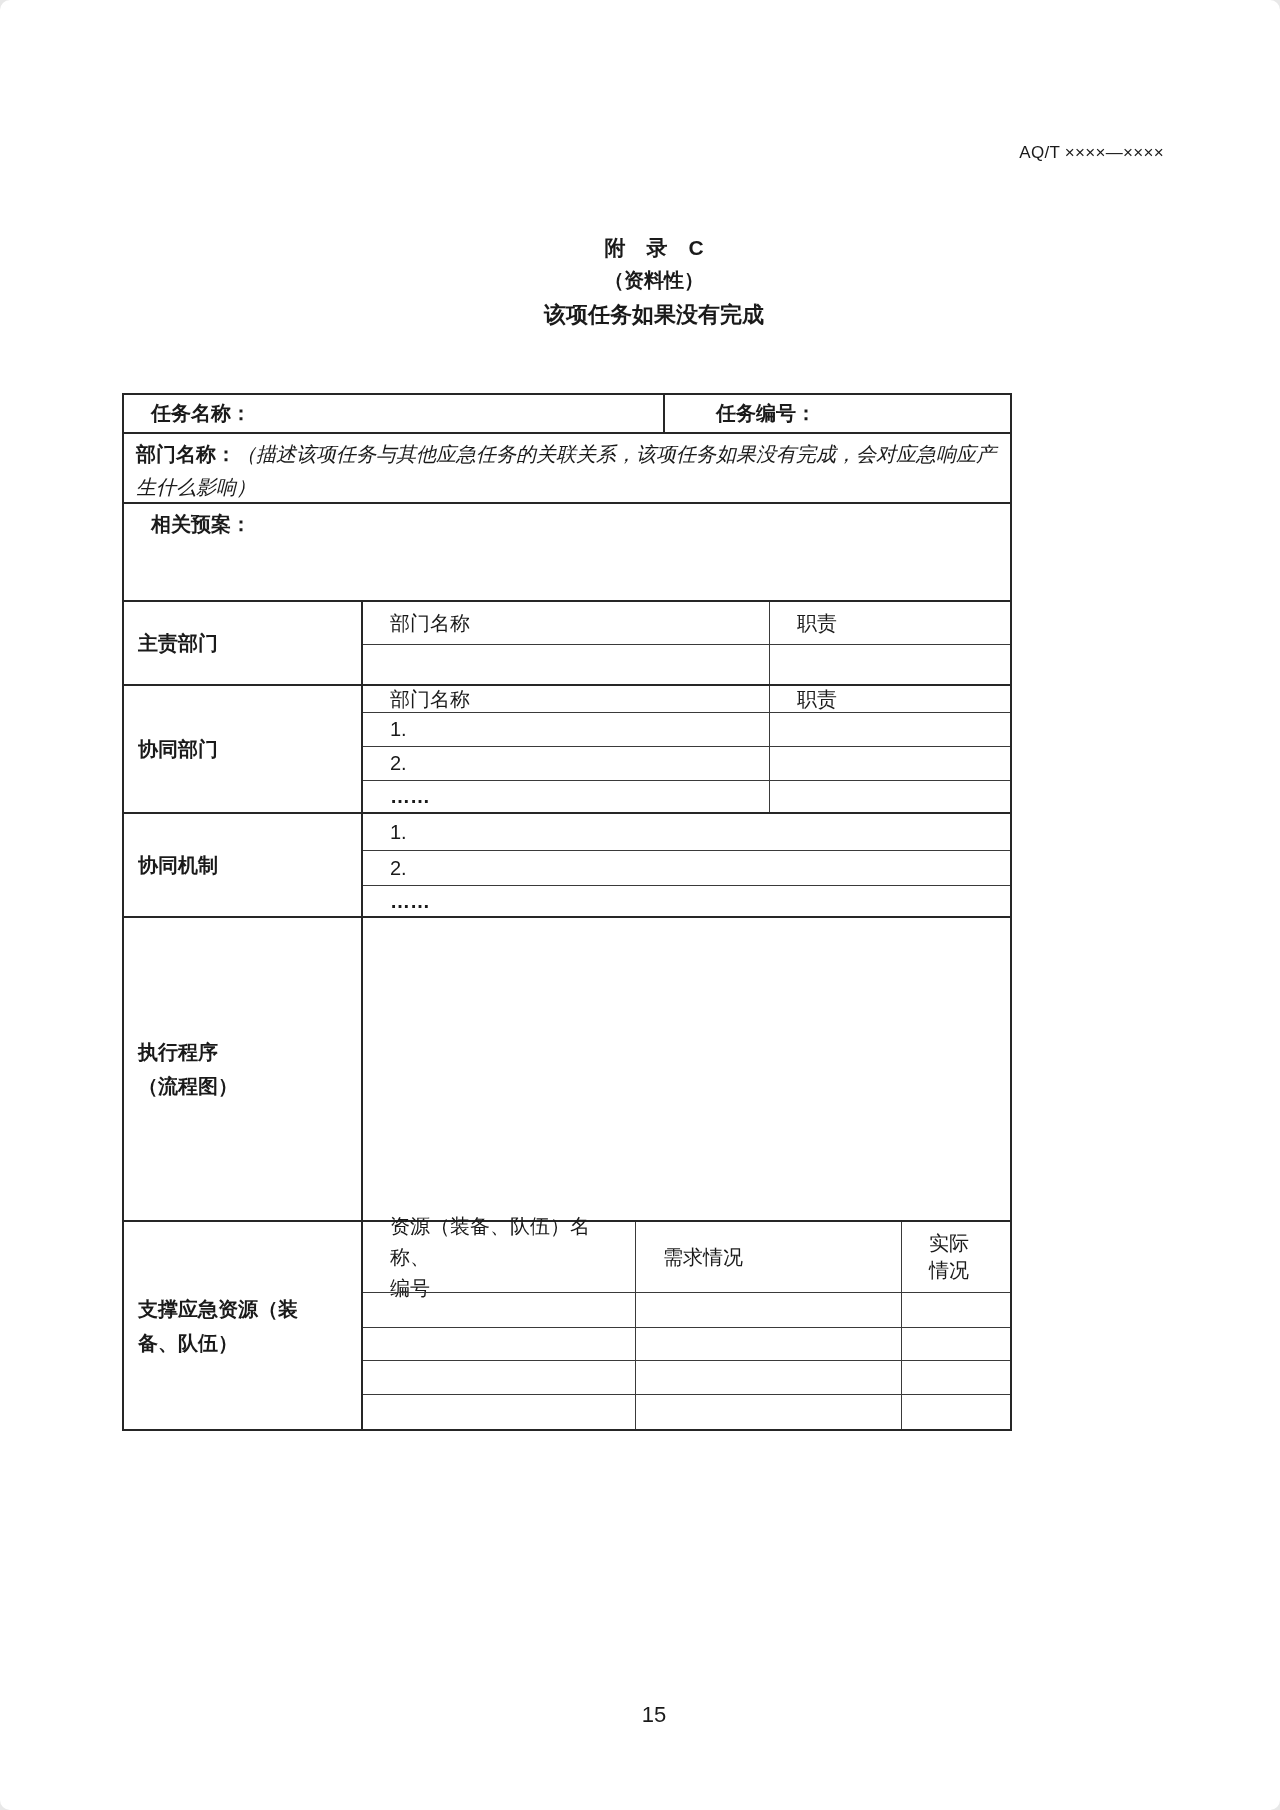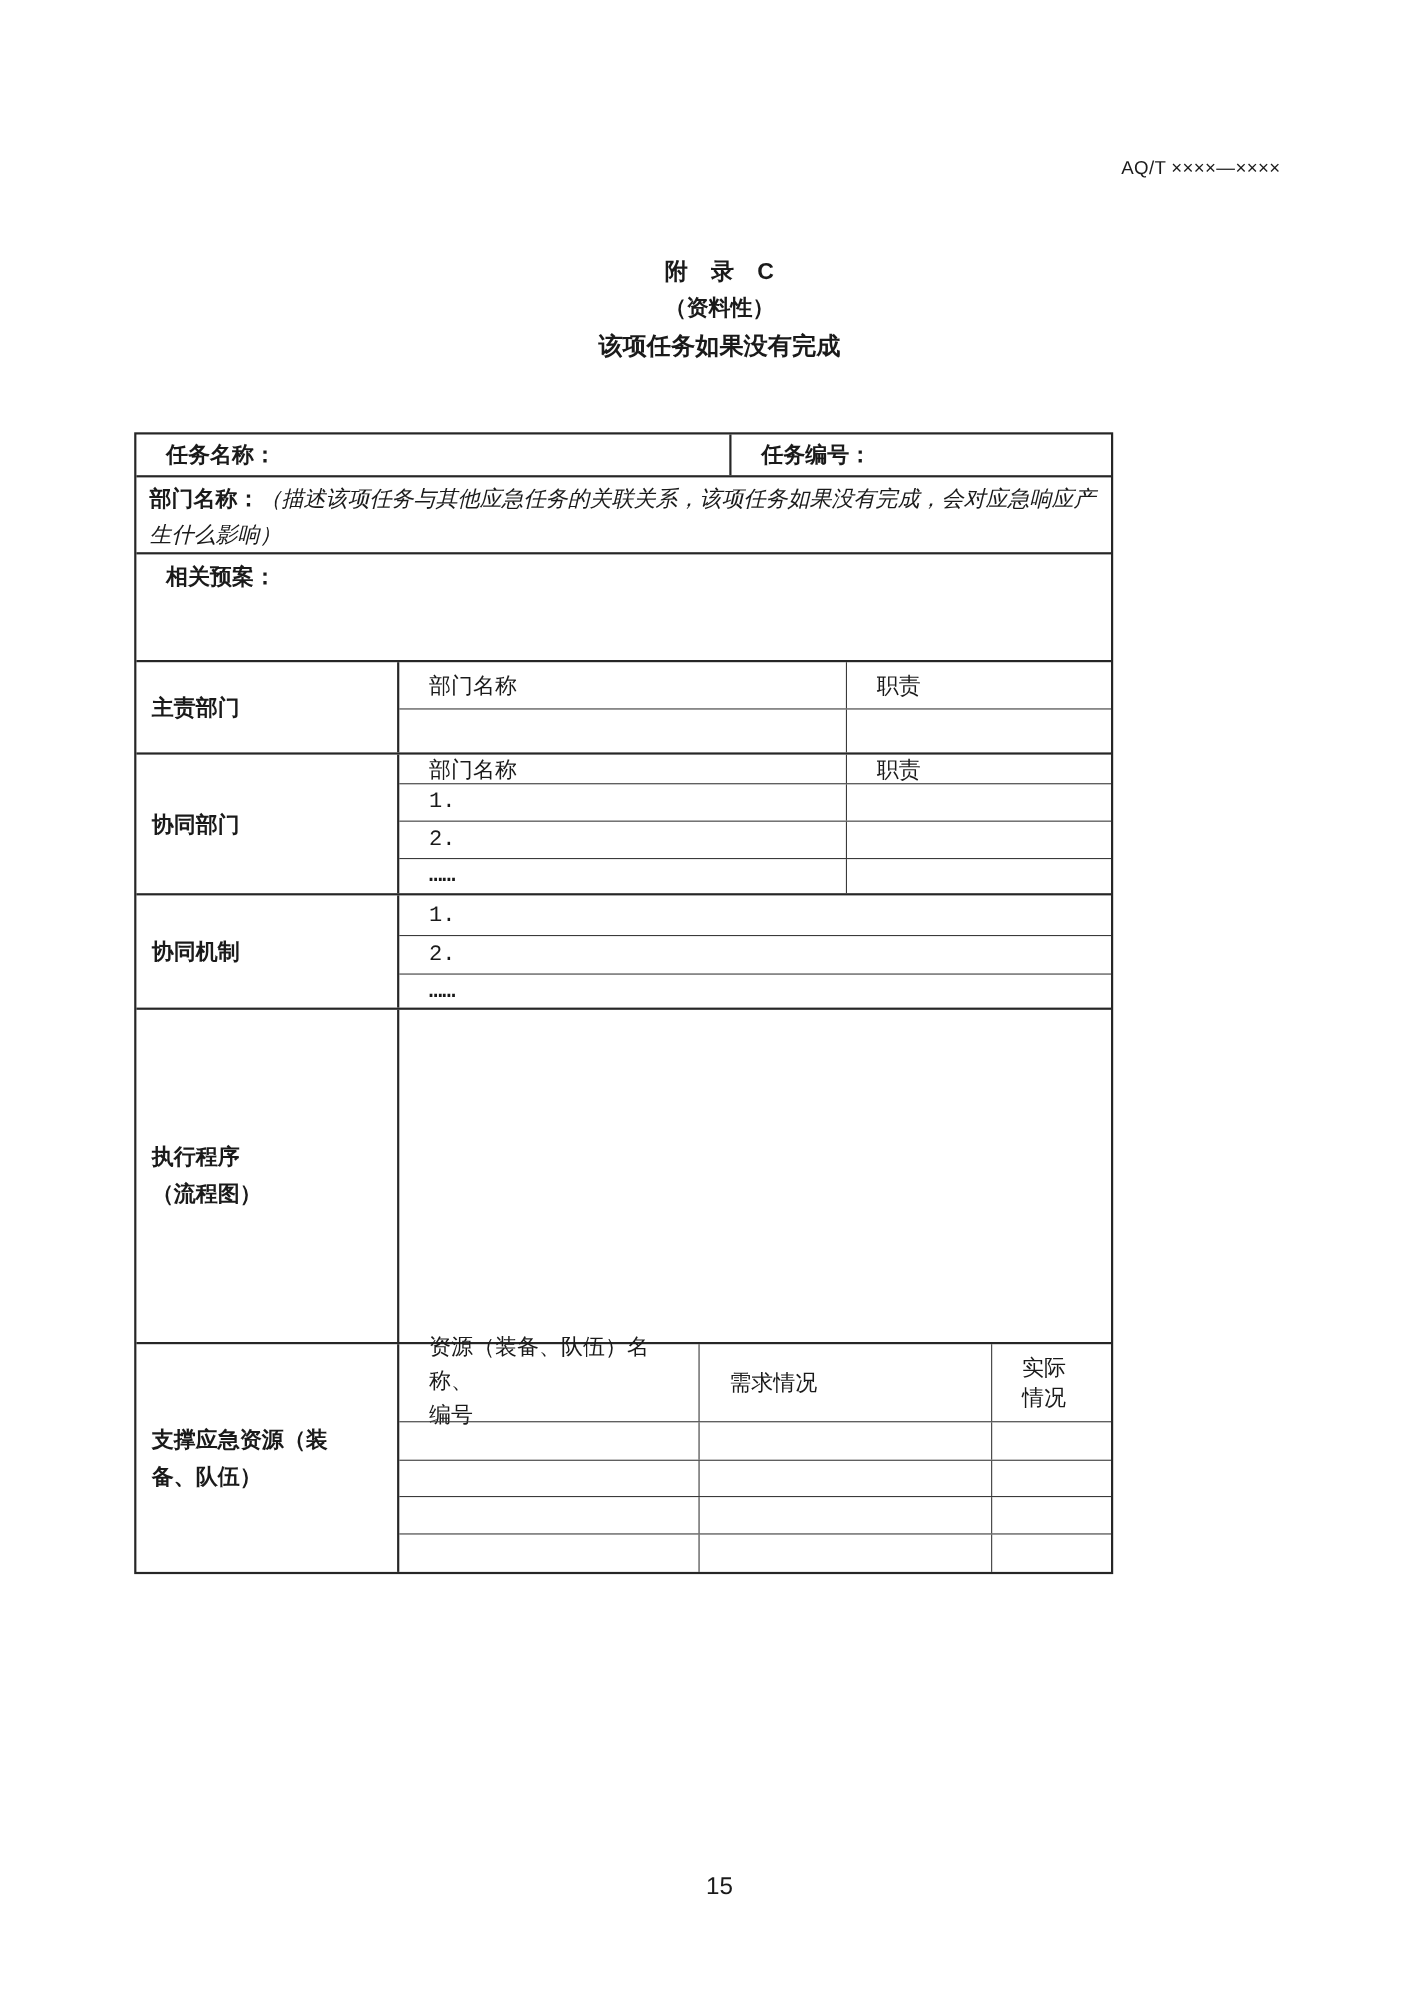--- a/index.html
+++ b/index.html
@@ -4,20 +4,21 @@
 <style>
   html,body{margin:0;padding:0;background:#e8e8e8;}
   .page{
     position:relative;
     width:1280px;height:1810px;
     background:#ffffff;
     margin:0 auto;
     overflow:hidden;
     font-family:"Liberation Serif", serif;
     color:#1a1a1a;
+    border-radius:10px;
   }
   .doc-code{
     position:absolute;
     top:143px;left:122px;width:1042px;
     text-align:right;
     font-family:"Liberation Sans", sans-serif;
     font-size:17px;
     letter-spacing:.3px;
     color:#1a1a1a;
   }
@@ -54,21 +55,21 @@
   .rcol{flex:1;display:flex;flex-direction:column;min-width:0;}
   .srow{display:flex;border-top:1px solid #3a3a3a;}
   .srow.first{border-top:none;}
   .c{
     padding:2px 27px;
     display:flex;align-items:center;
     min-width:0;
   }
   .vline{border-right:1px solid #3a3a3a;}
   .bold-label{font-family:"Liberation Sans", sans-serif;font-weight:bold;}
-  .serif{font-family:Liberation Mono, monospace;}
+  .serif{font-family:Liberation Sans, sans-serif;}
   .prelines{white-space:pre-line;line-height:34px;}
   .note-cell{
     display:block;
     padding:4px 12px 2px 12px;
     line-height:33px;
   }
   .note-italic{
     font-family:"Liberation Serif", serif;
     font-style:italic;
     font-size:20px;
@@ -92,21 +93,21 @@
   <div class="title-block">
     <div class="t1">附　录　C</div>
     <div class="t2">（资料性）</div>
     <div class="t3">该项任务如果没有完成</div>
   </div>
 
   <div class="tbl">
 
     <div class="sec first" style="height:37px;">
       <div class="c bold-label" style="width:541px;flex:0 0 541px;border-right:2px solid #262626;">任务名称：</div>
-      <div class="c bold-label" style="flex:1;">任务编号：</div>
+      <div class="c bold-label" style="flex:1;margin-left:24px;">任务编号：</div>
     </div>
 
     <div class="sec" style="height:70px;">
       <div class="c note-cell" style="flex:1;">
         <span class="bold-label">部门名称：</span><span class="note-italic">（描述该项任务与其他应急任务的关联关系，该项任务如果没有完成，会对应急响应产生什么影响）</span>
       </div>
     </div>
 
     <div class="sec" style="height:98px;">
       <div class="c bold-label top-align" style="flex:1;">相关预案：</div>

